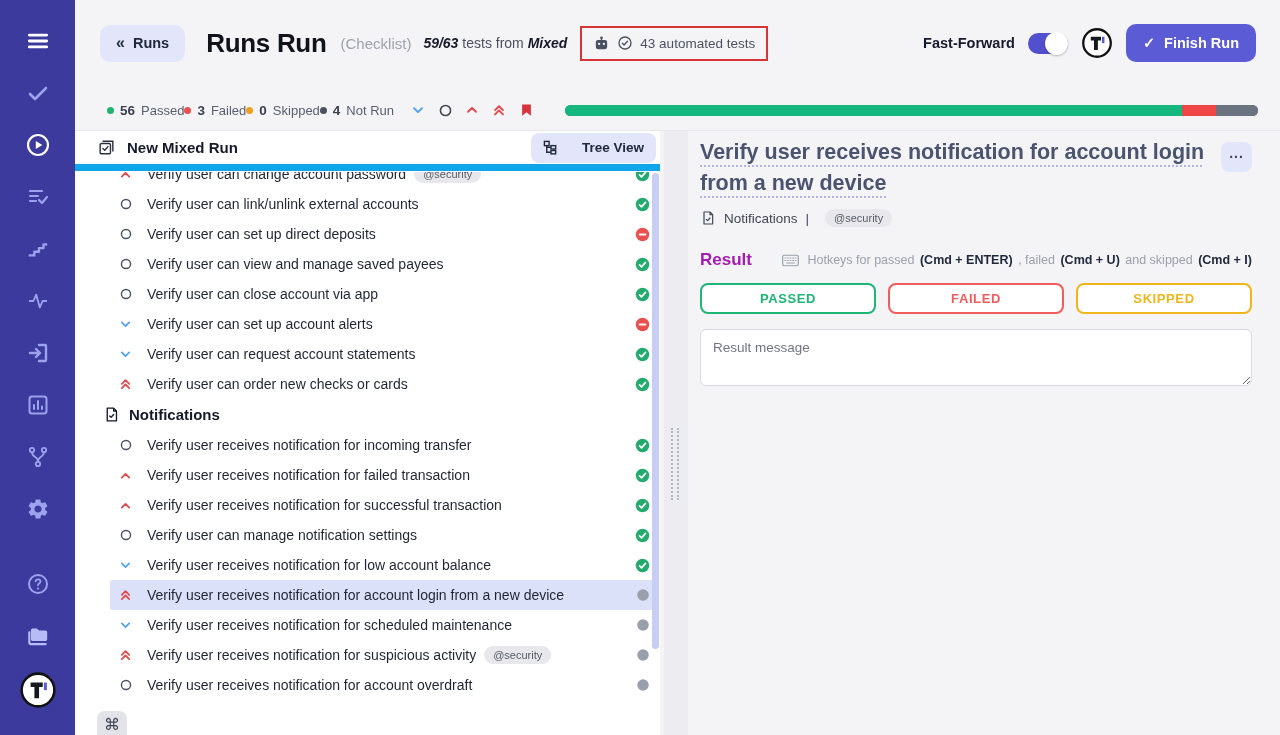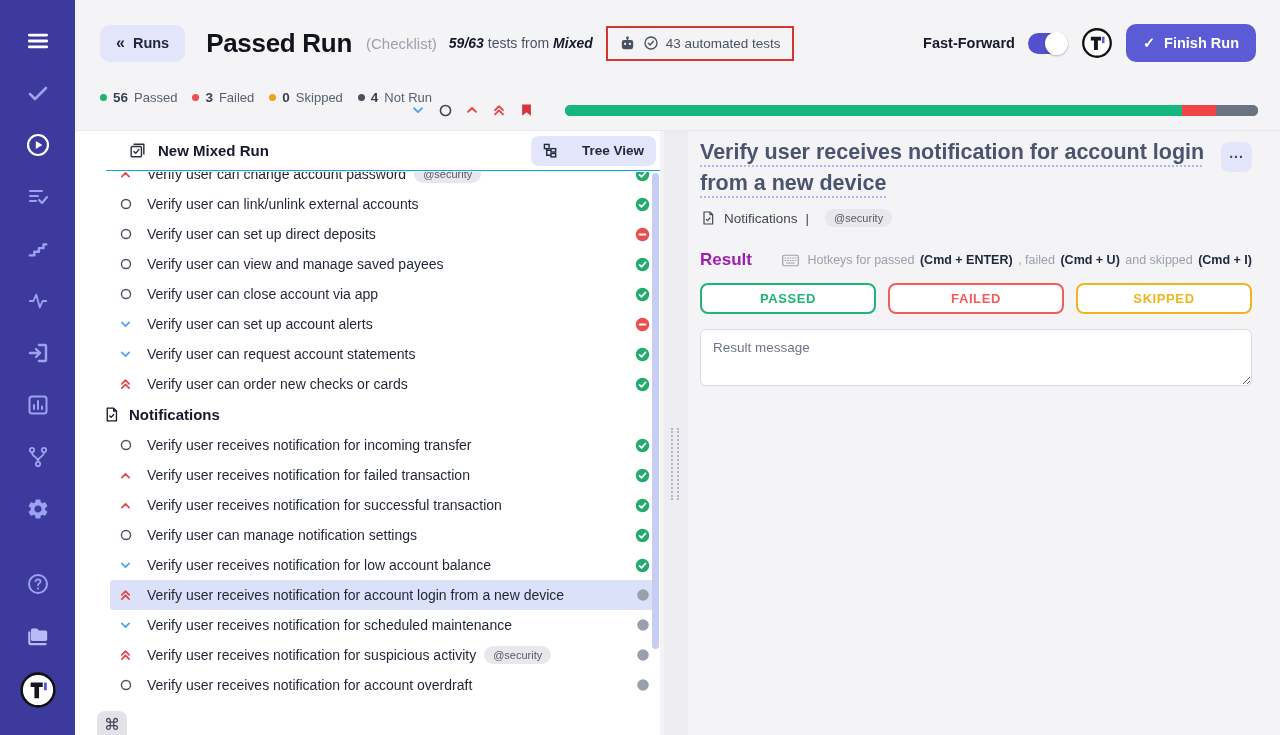--- a/index.html
+++ b/index.html
@@ -29,33 +29,33 @@
   .automated-box .txt { font-size:13.5px; color:#4a5160; }
   .header-right { margin-left:auto; display:flex; align-items:center; gap:13px; }
   .ff-label { font-size:14.5px; font-weight:700; color:#15192a; }
   .toggle { width:40px; height:21px; background:#5250cf; border-radius:11px; position:relative; cursor:pointer; }
   .toggle .knob { position:absolute; right:0px; top:-1px; width:23px; height:23px; background:#fff; border-radius:50%; box-shadow:0 1px 2px rgba(0,0,0,.25); }
   .mini-logo { width:32px; height:32px; cursor:pointer; }
   .finish-btn { display:flex; align-items:center; gap:9px; background:#5b5bd6; color:#fff; border:none; border-radius:10px; height:38px; padding:0 17px; font-family:inherit; font-size:14.5px; font-weight:700; cursor:pointer; }
 
   
   .statsbar { position:absolute; left:75px; top:90px; right:0; height:41px; border-bottom:1px solid #e7e7ec; }
-  .stats-items { position:absolute; left:25px; top:0; height:40px; display:flex; align-items:flex-start; gap:15px; }
+  .stats-items { position:absolute; left:32px; top:0; height:40px; display:flex; align-items:center; }
   .stat { display:flex; align-items:center; gap:6px; font-size:13px; }
   .stat .dot { width:7px; height:7px; border-radius:50%; }
   .stat b { color:#383f4e; font-size:13.5px; }
   .stat .lbl { color:#586070; }
   .stat-icons { position:absolute; left:335px; top:0; height:40px; display:flex; align-items:center; gap:11px; }
   .stat-icons .sic { width:16px; height:16px; display:flex; align-items:center; justify-content:center; cursor:pointer; }
   .progressbar { position:absolute; left:490px; right:22px; top:15px; height:11px; border-radius:6px; overflow:hidden; display:flex; background:#6b7280; }
   .progressbar .seg { height:100%; }
 
   
   .list-panel { position:absolute; left:75px; top:131px; width:585px; bottom:0; background:#fff; }
-  .list-header { height:40px; display:flex; align-items:center; padding:0 4px 0 22px; border-bottom:1px solid #0ea5e9;margin-left:31px; }
+  .list-header { height:40px; display:flex; align-items:center; padding:0 4px 0 22px; border-bottom:7px solid #0ea5e9; }
   .list-title { display:flex; align-items:center; gap:11px; font-size:15px; font-weight:700; color:#15192a; }
   .treeview-btn { margin-left:auto; display:flex; align-items:center; gap:24px; background:#e3e6fa; border:none; border-radius:8px; height:30px; padding:0 12px; font-family:inherit; font-size:13.5px; font-weight:700; color:#20293d; cursor:pointer; }
   .test-list { position:absolute; top:41px; left:0; right:0; bottom:0; overflow:hidden; }
   .test-row { display:flex; align-items:center; height:30px; margin:0 7px 0 35px; padding:0 3px 0 8px; border-radius:3px; cursor:pointer; }
   .test-row.clipped { margin-top:-13px; }
   .test-row.selected { background:#dbe1f8; }
   .test-row .pri { width:15px; height:15px; display:flex; align-items:center; justify-content:center; flex:none; }
   .row-title { font-size:14px; color:#1f2533; margin-left:14px; white-space:nowrap; }
   .tag-badge { margin-left:8px; background:#e8e8ec; color:#565b66; font-size:11px; padding:3px 9px; border-radius:10px; white-space:nowrap; }
   .row-status { margin-left:auto; width:15px; height:15px; display:flex; align-items:center; justify-content:center; flex:none; }
@@ -170,21 +170,21 @@
       </svg>
   </div>
 </nav>
 
 <header class="top-header">
   <div class="header-row">
     <button class="runs-btn">
       <span class="chev">«</span>
       <span>Runs</span>
     </button>
-    <span class="page-title">Passed Run</span>
+    <span class="page-title">Runs Run</span>
     <span class="page-type">(Checklist)</span>
     <span class="tests-count-wrap"><b>59/63</b><span> tests from </span><b>Mixed</b></span>
     <span class="automated-box">
       <span style="display:flex;">
         <svg width="17" height="17" viewBox="0 0 24 24">
             <path fill="#4a5160" d="M12 2a2 2 0 012 2c0 .74-.4 1.38-1 1.72V7h4a3 3 0 013 3v7a3 3 0 01-3 3H7a3 3 0 01-3-3v-7a3 3 0 013-3h4V5.72c-.6-.34-1-.98-1-1.72a2 2 0 012-2z"></path>
             <circle cx="8.6" cy="12.6" r="1.6" fill="#f4f4f6"></circle>
             <circle cx="15.4" cy="12.6" r="1.6" fill="#f4f4f6"></circle>
           </svg>
       </span>

